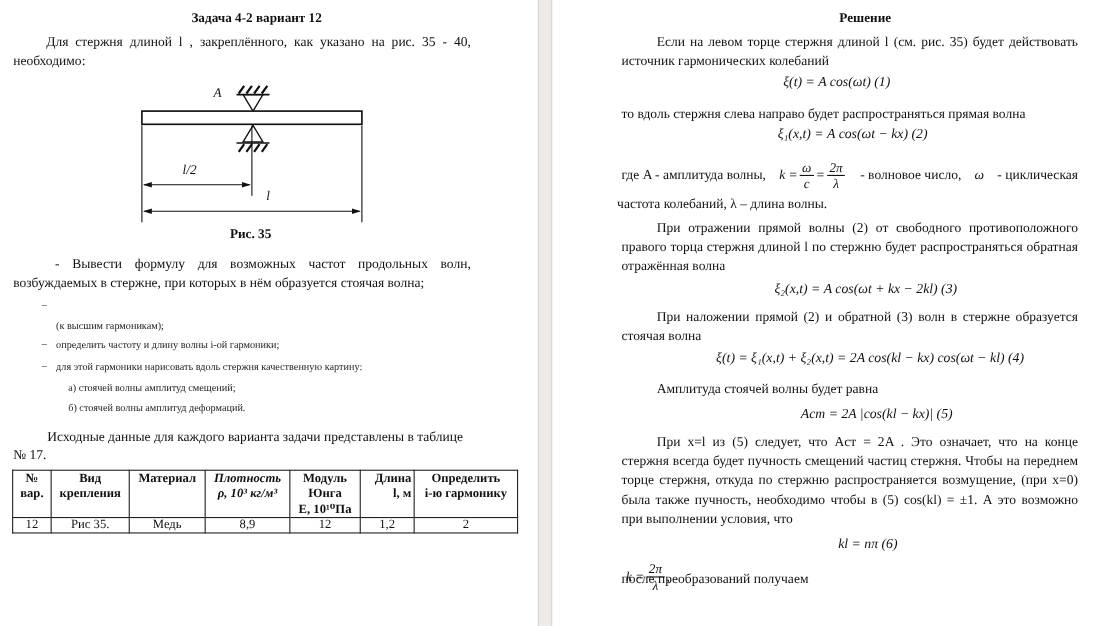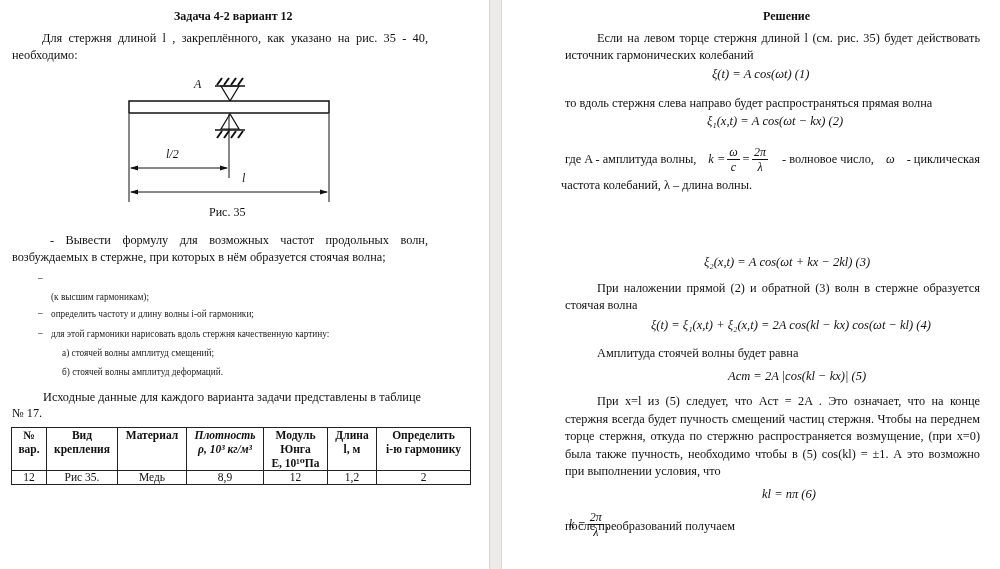--- a/index.html
+++ b/index.html
@@ -67,21 +67,21 @@
 
     <g>
       <line x1="31" y1="118" x2="227" y2="118" stroke="#111" stroke-width="1"></line>
       <polygon points="30,118 38,115.5 38,120.5" fill="#111"></polygon>
       <polygon points="228,118 220,115.5 220,120.5" fill="#111"></polygon>
     </g>
   </svg>
   <div class="abs" style="left:194px; top:77px; font-style:italic; font-size:12px;">A</div>
   <div class="abs" style="left:166px; top:147px; font-style:italic; font-size:12px;">l/2</div>
   <div class="abs" style="left:242px; top:171px; font-style:italic; font-size:12px;">l</div>
-  <div class="abs" style="left:209px; top:205px; font-size:12px;">Рис. 35</div>
+  <div class="abs" style="left:209px; top:205px; font-size:12px;font-weight:bold;">Рис. 35</div>
 
   <div class="abs body justify" style="left:12px; top:232px; width:416px; text-indent:38px;">- Вывести формулу для возможных частот продольных волн, возбуждаемых в стержне, при которых в нём образуется стоячая волна;</div>
 
   <span class="dash" style="top:273px;">–</span>
   <div class="abs small" style="left:51px; top:292px;">(к высшим гармоникам);</div>
   <span class="dash" style="top:308px;">–</span>
   <div class="abs small" style="left:51px; top:309px;">определить частоту и длину волны i-ой гармоники;</div>
   <span class="dash" style="top:328px;">–</span>
   <div class="abs small" style="left:51px; top:329px;">для этой гармоники нарисовать вдоль стержня качественную картину:</div>
   <div class="abs small" style="left:62px; top:348px;">а) стоячей волны амплитуд смещений;</div>
@@ -91,21 +91,21 @@
   <div class="abs body" style="left:12px; top:405px;">№ 17.</div>
 
   <table class="data">
     <thead>
       <tr>
         <th style="width:30px;"><span>№</span><br><span>вар.</span></th>
         <th style="width:66px;"><span>Вид</span><br><span>крепления</span></th>
         <th style="width:64px;"><span>Материал</span></th>
         <th style="width:72px;font-style:italic;"><span>Плотность</span><br><span>ρ, 10³ кг/м³</span></th>
         <th style="width:59px;"><span>Модуль</span><br><span>Юнга</span><br><span>E, 10¹⁰Па</span></th>
-        <th style="width:44px;"><span>Длина</span><br><span>l, м</span></th>
+        <th style="width:44px;text-align:right;"><span>Длина</span><br><span>l, м</span></th>
         <th style="width:89px;"><span>Определить</span><br><span>i-ю гармонику</span></th>
       </tr>
     </thead>
     <tbody>
       <tr>
         <td>12</td>
         <td>Рис 35.</td>
         <td>Медь</td>
         <td>8,9</td>
         <td>12</td>
@@ -140,20 +140,21 @@
           <span class="num">2π</span>
           <span class="den">λ</span>
         </span>
     </span>
     <span>- волновое число,</span>
     <span style="font-style:italic;">ω</span>
     <span>- циклическая</span>
   </div>
   <div class="abs body" style="left:58px; top:177px;">частота колебаний, λ – длина волны.</div>
 
+  <div class="abs body justify" style="left:62px; top:199px; width:415px; text-indent:32px;">При отражении прямой волны (2) от свободного противоположного правого торца стержня длиной l по стержню будет распространяться обратная отражённая волна</div>
   <div class="abs formula" style="left:201px; top:255px;">ξ₂(x,t) = A cos(ωt + kx − 2kl) (3)</div>
 
   <div class="abs body justify" style="left:62px; top:280px; width:415px; text-indent:32px;">При наложении прямой (2) и обратной (3) волн в стержне образуется стоячая волна</div>
   <div class="abs formula" style="left:148px; top:318px;">ξ(t) = ξ₁(x,t) + ξ₂(x,t) = 2A cos(kl − kx) cos(ωt − kl) (4)</div>
 
   <div class="abs body" style="left:94px; top:345px;">Амплитуда стоячей волны будет равна</div>
   <div class="abs formula" style="left:225px; top:369px;">Aст = 2A |cos(kl − kx)| (5)</div>
 
   <div class="abs body justify" style="left:62px; top:393px; width:415px; text-indent:32px; line-height:17.5px;">При x=l из (5) следует, что Aст = 2A . Это означает, что на конце стержня всегда будет пучность смещений частиц стержня. Чтобы на переднем торце стержня, откуда по стержню распространяется возмущение, (при x=0) была также пучность, необходимо чтобы в (5) cos(kl) = ±1. А это возможно при выполнении условия, что</div>
 

